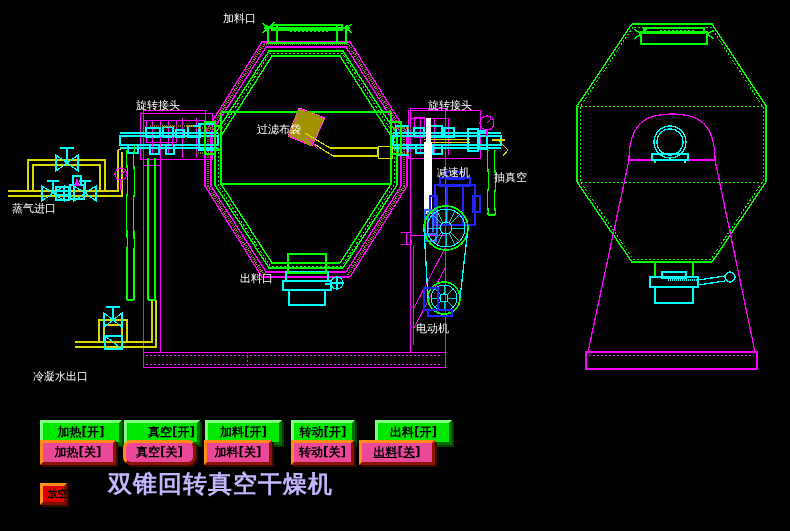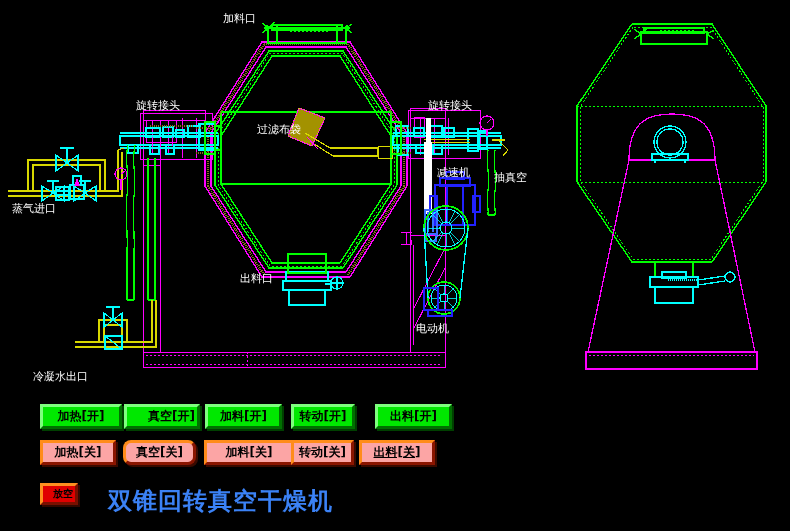--- a/index.html
+++ b/index.html
@@ -25,41 +25,42 @@
     box-sizing:border-box;cursor:pointer;white-space:nowrap;
     text-align:center;
   }
   .btn.on{
     background:#00e800;
     border-top:3px solid #7dff7d;
     border-left:3px solid #7dff7d;
     border-right:3px solid #007000;
     border-bottom:3px solid #007000;
     box-shadow:2px 2px 0 0 #004000;
+    margin-top:16px;
   }
   .btn.off{
-    background:#fca5a5;
+    background:#ec4899;
     border-top:3px solid #ff8c1a;
     border-left:3px solid #ff8c1a;
     border-right:3px solid #8a1500;
     border-bottom:3px solid #8a1500;
     box-shadow:2px 2px 0 0 #3a0a00;
   }
   .btn.vent{
     background:#e00000;
     border-top:3px solid #ff9020;
     border-left:3px solid #ff9020;
     border-right:3px solid #7a1000;
     border-bottom:3px solid #7a1000;
     box-shadow:2px 2px 0 0 #330800;
     font-size:10px;
   }
   #title{
-    position:absolute;left:108px;top:488px;
-    color:#3b82f6;font-size:24px;font-weight:bold;line-height:26px;
+    position:absolute;left:108px;top:471px;
+    color:#c4b5fd;font-size:24px;font-weight:bold;line-height:26px;
     font-family:Liberation Serif, serif;
     white-space:nowrap;letter-spacing:1px;
   }
 </style>
 </head>
 <body>
 
 <div id="stage">
 
   <svg id="cad" width="790" height="531" viewBox="0 0 790 531" shape-rendering="crispEdges">
@@ -452,22 +453,22 @@
   <div id="panel">
 
     <div class="btn on" style="left:40px;top:14px;width:82px;">加热[开]</div>
     <div class="btn on" style="left:124px;top:14px;width:76px;padding-left:19px;">真空[开]</div>
     <div class="btn on" style="left:205px;top:14px;width:77px;">加料[开]</div>
     <div class="btn on" style="left:291px;top:14px;width:64px;">转动[开]</div>
     <div class="btn on" style="left:375px;top:14px;width:77px;">出料[开]</div>
 
     <div class="btn off" style="left:40px;top:50px;width:76px;">加热[关]</div>
     <div class="btn off" style="left:123px;top:50px;width:73px;border-radius:8px;">真空[关]</div>
-    <div class="btn off" style="left:204px;top:50px;width:90px;">加料[关]</div>
+    <div class="btn off" style="left:204px;top:50px;width:68px;">加料[关]</div>
     <div class="btn off" style="left:291px;top:50px;width:63px;">转动[关]</div>
     <div class="btn off" style="left:359px;top:50px;width:76px;text-decoration:underline;">出料[关]</div>
 
-    <div class="btn vent" style="left:40px;top:93px;width:38px;height:22px;padding-left:8px;">放空</div>
+    <div class="btn vent" style="left:40px;top:93px;width:27px;height:22px;padding-left:8px;">放空</div>
   </div>
 
   <div id="title">双锥回转真空干燥机</div>
 
 </div>
 
 </body></html>

